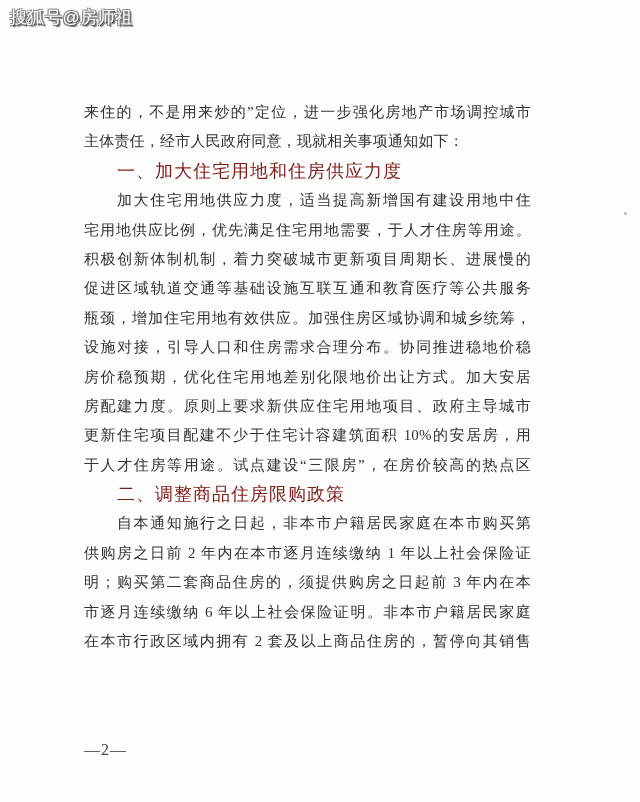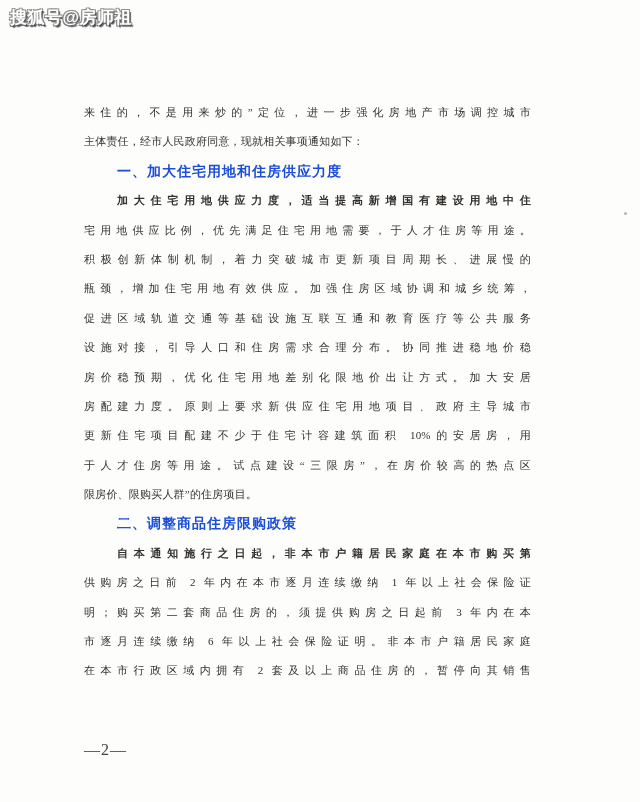--- a/index.html
+++ b/index.html
@@ -11,55 +11,55 @@
     font-family: "Liberation Serif", "DejaVu Serif", serif;
     color: #35322e;
   }
   .page {
     position: absolute; inset: 0;
     background: #fdfdfb;
   }
   .watermark {
     position: absolute; left: 10px; top: 6px;
     font-family: "Liberation Sans", "DejaVu Sans", sans-serif;
-    font-weight: bold;
+    font-weight: normal;
     font-size: 17px;
     letter-spacing: 0.5px;
     color: #ffffff;
     text-shadow:
       -1px -1px 0 #8d8d8d,
        1px -1px 0 #8d8d8d,
       -1px  1px 0 #6f6f6f,
        1px  1px 0 #3f3f3f,
        2px  2px 1px #5c5c5c;
     white-space: nowrap;
   }
   .doc-body {
     position: absolute; left: 84px; top: 98px;
     width: 447px;
   }
   .line {
     height: 29.4px;
     line-height: 29.4px;
-    font-size: 11px;
+    font-size: 15px;
     letter-spacing: 0.2px;
     white-space: pre-wrap;
     overflow: visible;
   }
   .line.just {
     text-align: justify;
     text-align-last: justify;
     text-justify: inter-character;
   }
-  .line.ind { padding-left: 33px; font-weight: bold; }
+  .line.ind { padding-left: 33px; }
   .line.head {
-    font-weight: bold;
-    font-size: 14px;
+    font-weight: normal;
+    font-size: 18px;
     letter-spacing: 1px;
-    color: #1d4ed8;
+    color: #7f1d1d;
   }
   .page-number {
     position: absolute; left: 84px; top: 741px;
     font-size: 16px;
     letter-spacing: 1px;
     color: #4a4742;
   }
   .artifact-dot {
     position: absolute; left: 624px; top: 212px;
     width: 3px; height: 3px;
@@ -74,28 +74,27 @@
 
   <div class="watermark">搜狐号@房师祖</div>
 
   <div class="doc-body">
       <div class="line just">来住的，不是用来炒的”定位，进一步强化房地产市场调控城市</div>
       <div class="line">主体责任，经市人民政府同意，现就相关事项通知如下：</div>
       <div class="line ind head">一、加大住宅用地和住房供应力度</div>
       <div class="line just ind">加大住宅用地供应力度，适当提高新增国有建设用地中住</div>
       <div class="line just">宅用地供应比例，优先满足住宅用地需要，于人才住房等用途。</div>
       <div class="line just">积极创新体制机制，着力突破城市更新项目周期长、进展慢的</div>
+      <div class="line just">促进区域轨道交通等基础设施互联互通和教育医疗等公共服务</div>
       <div class="line just">瓶颈，增加住宅用地有效供应。加强住房区域协调和城乡统筹，</div>
-      <div class="line just">促进区域轨道交通等基础设施互联互通和教育医疗等公共服务</div>
       <div class="line just">设施对接，引导人口和住房需求合理分布。协同推进稳地价稳</div>
       <div class="line just">房价稳预期，优化住宅用地差别化限地价出让方式。加大安居</div>
       <div class="line just">房配建力度。原则上要求新供应住宅用地项目、政府主导城市</div>
       <div class="line just">更新住宅项目配建不少于住宅计容建筑面积 10%的安居房，用</div>
       <div class="line just">于人才住房等用途。试点建设“三限房”，在房价较高的热点区</div>
-      <div class="line">限房价、限购买人群”的住房项目。</div>
       <div class="line ind head">二、调整商品住房限购政策</div>
       <div class="line just ind">自本通知施行之日起，非本市户籍居民家庭在本市购买第</div>
       <div class="line just">供购房之日前 2 年内在本市逐月连续缴纳 1 年以上社会保险证</div>
       <div class="line just">明；购买第二套商品住房的，须提供购房之日起前 3 年内在本</div>
       <div class="line just">市逐月连续缴纳 6 年以上社会保险证明。非本市户籍居民家庭</div>
       <div class="line just">在本市行政区域内拥有 2 套及以上商品住房的，暂停向其销售</div>
     </div>
 
   <div class="page-number">—2—</div>
 

